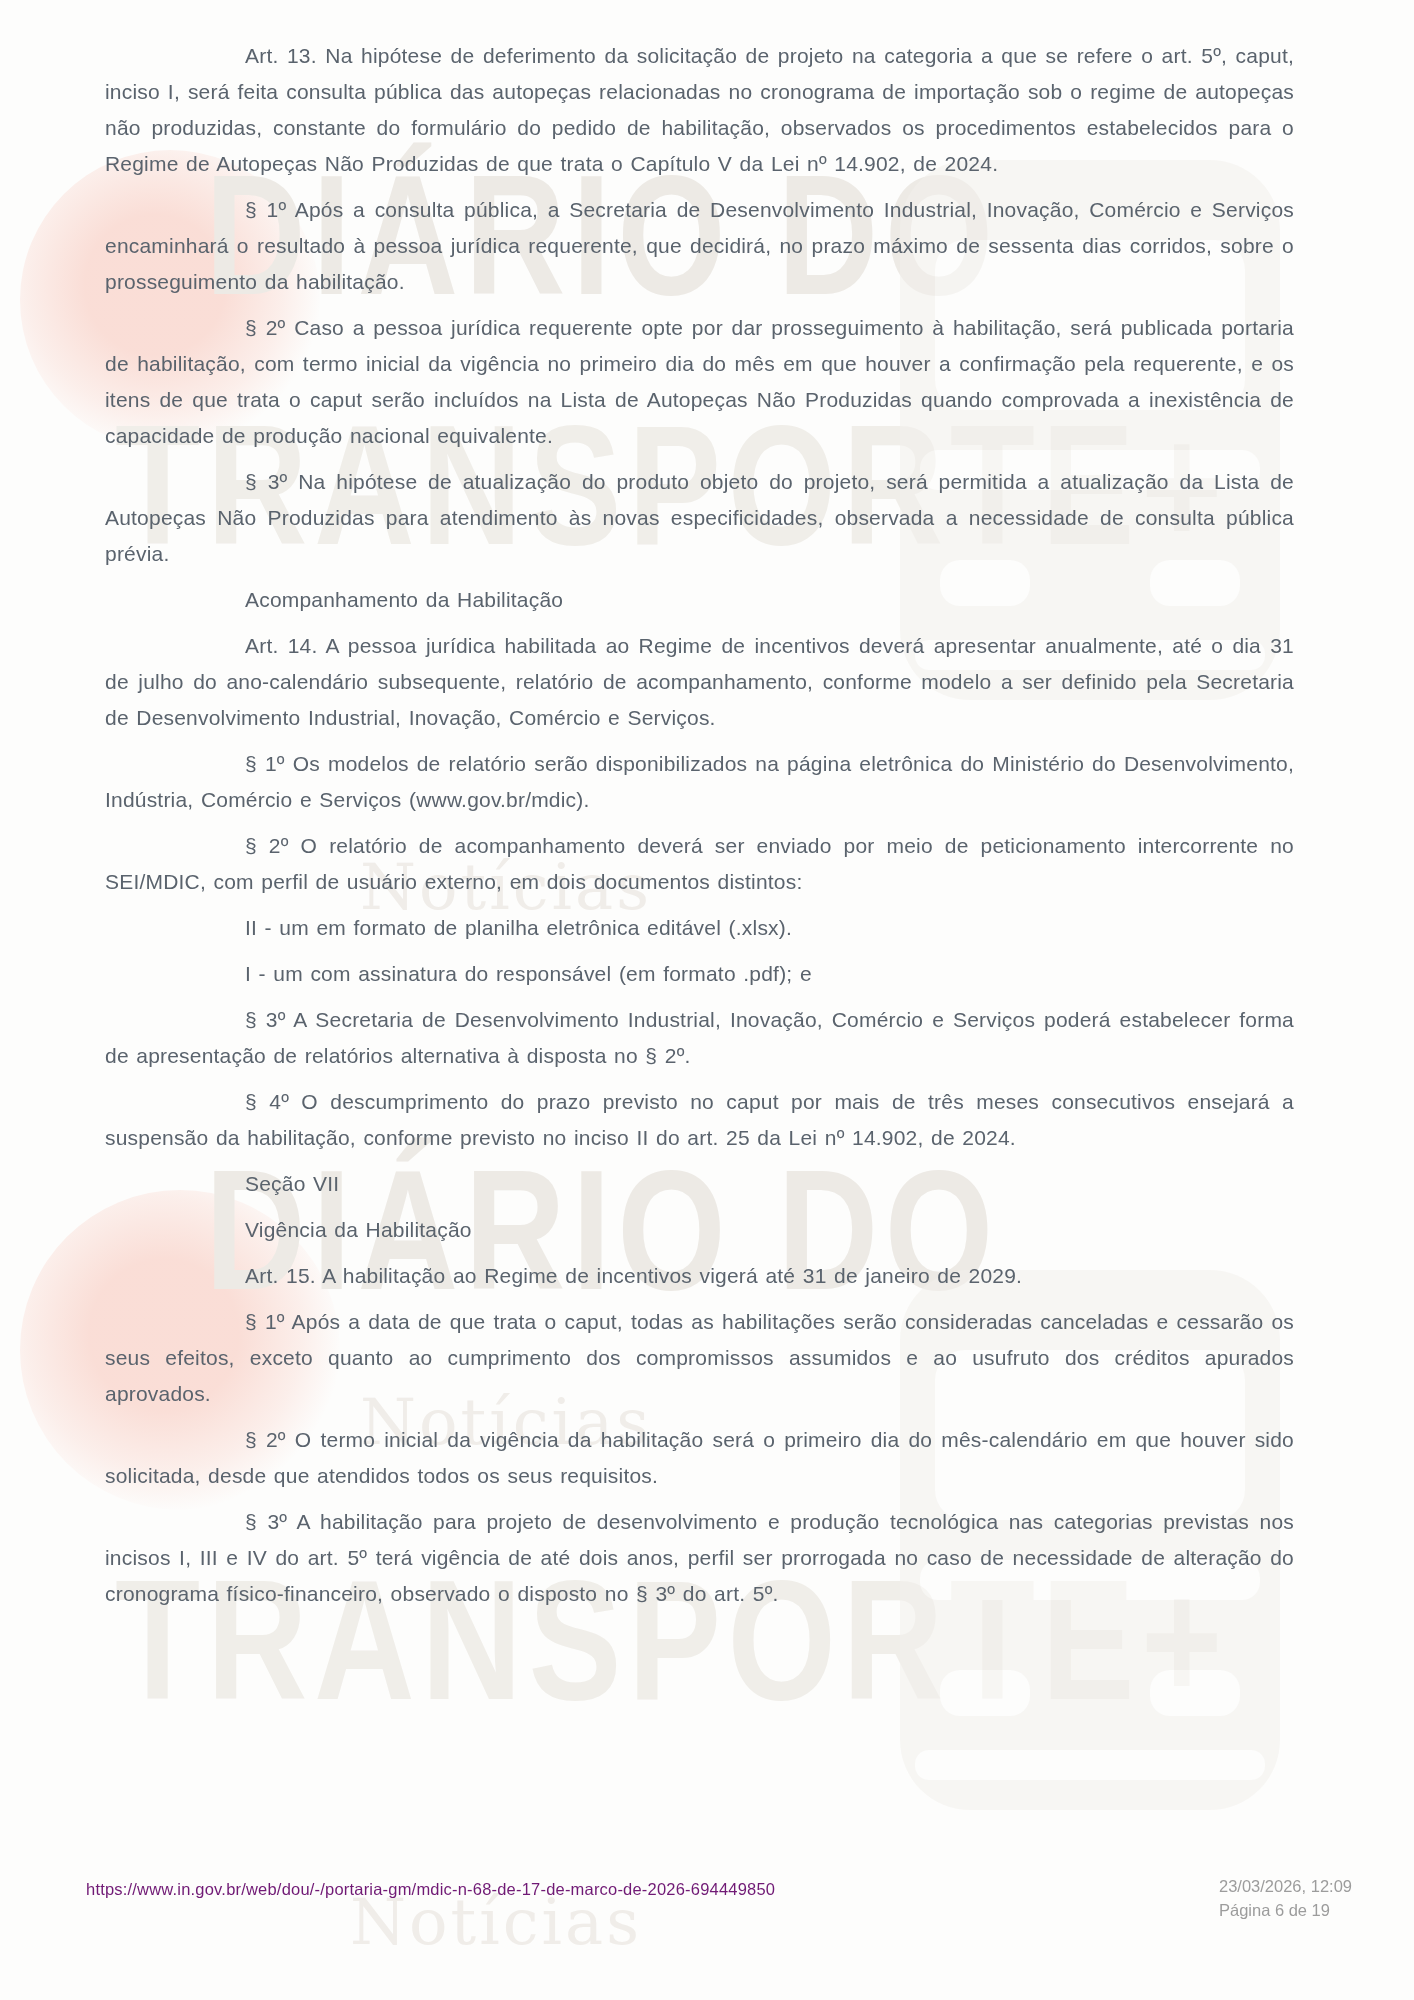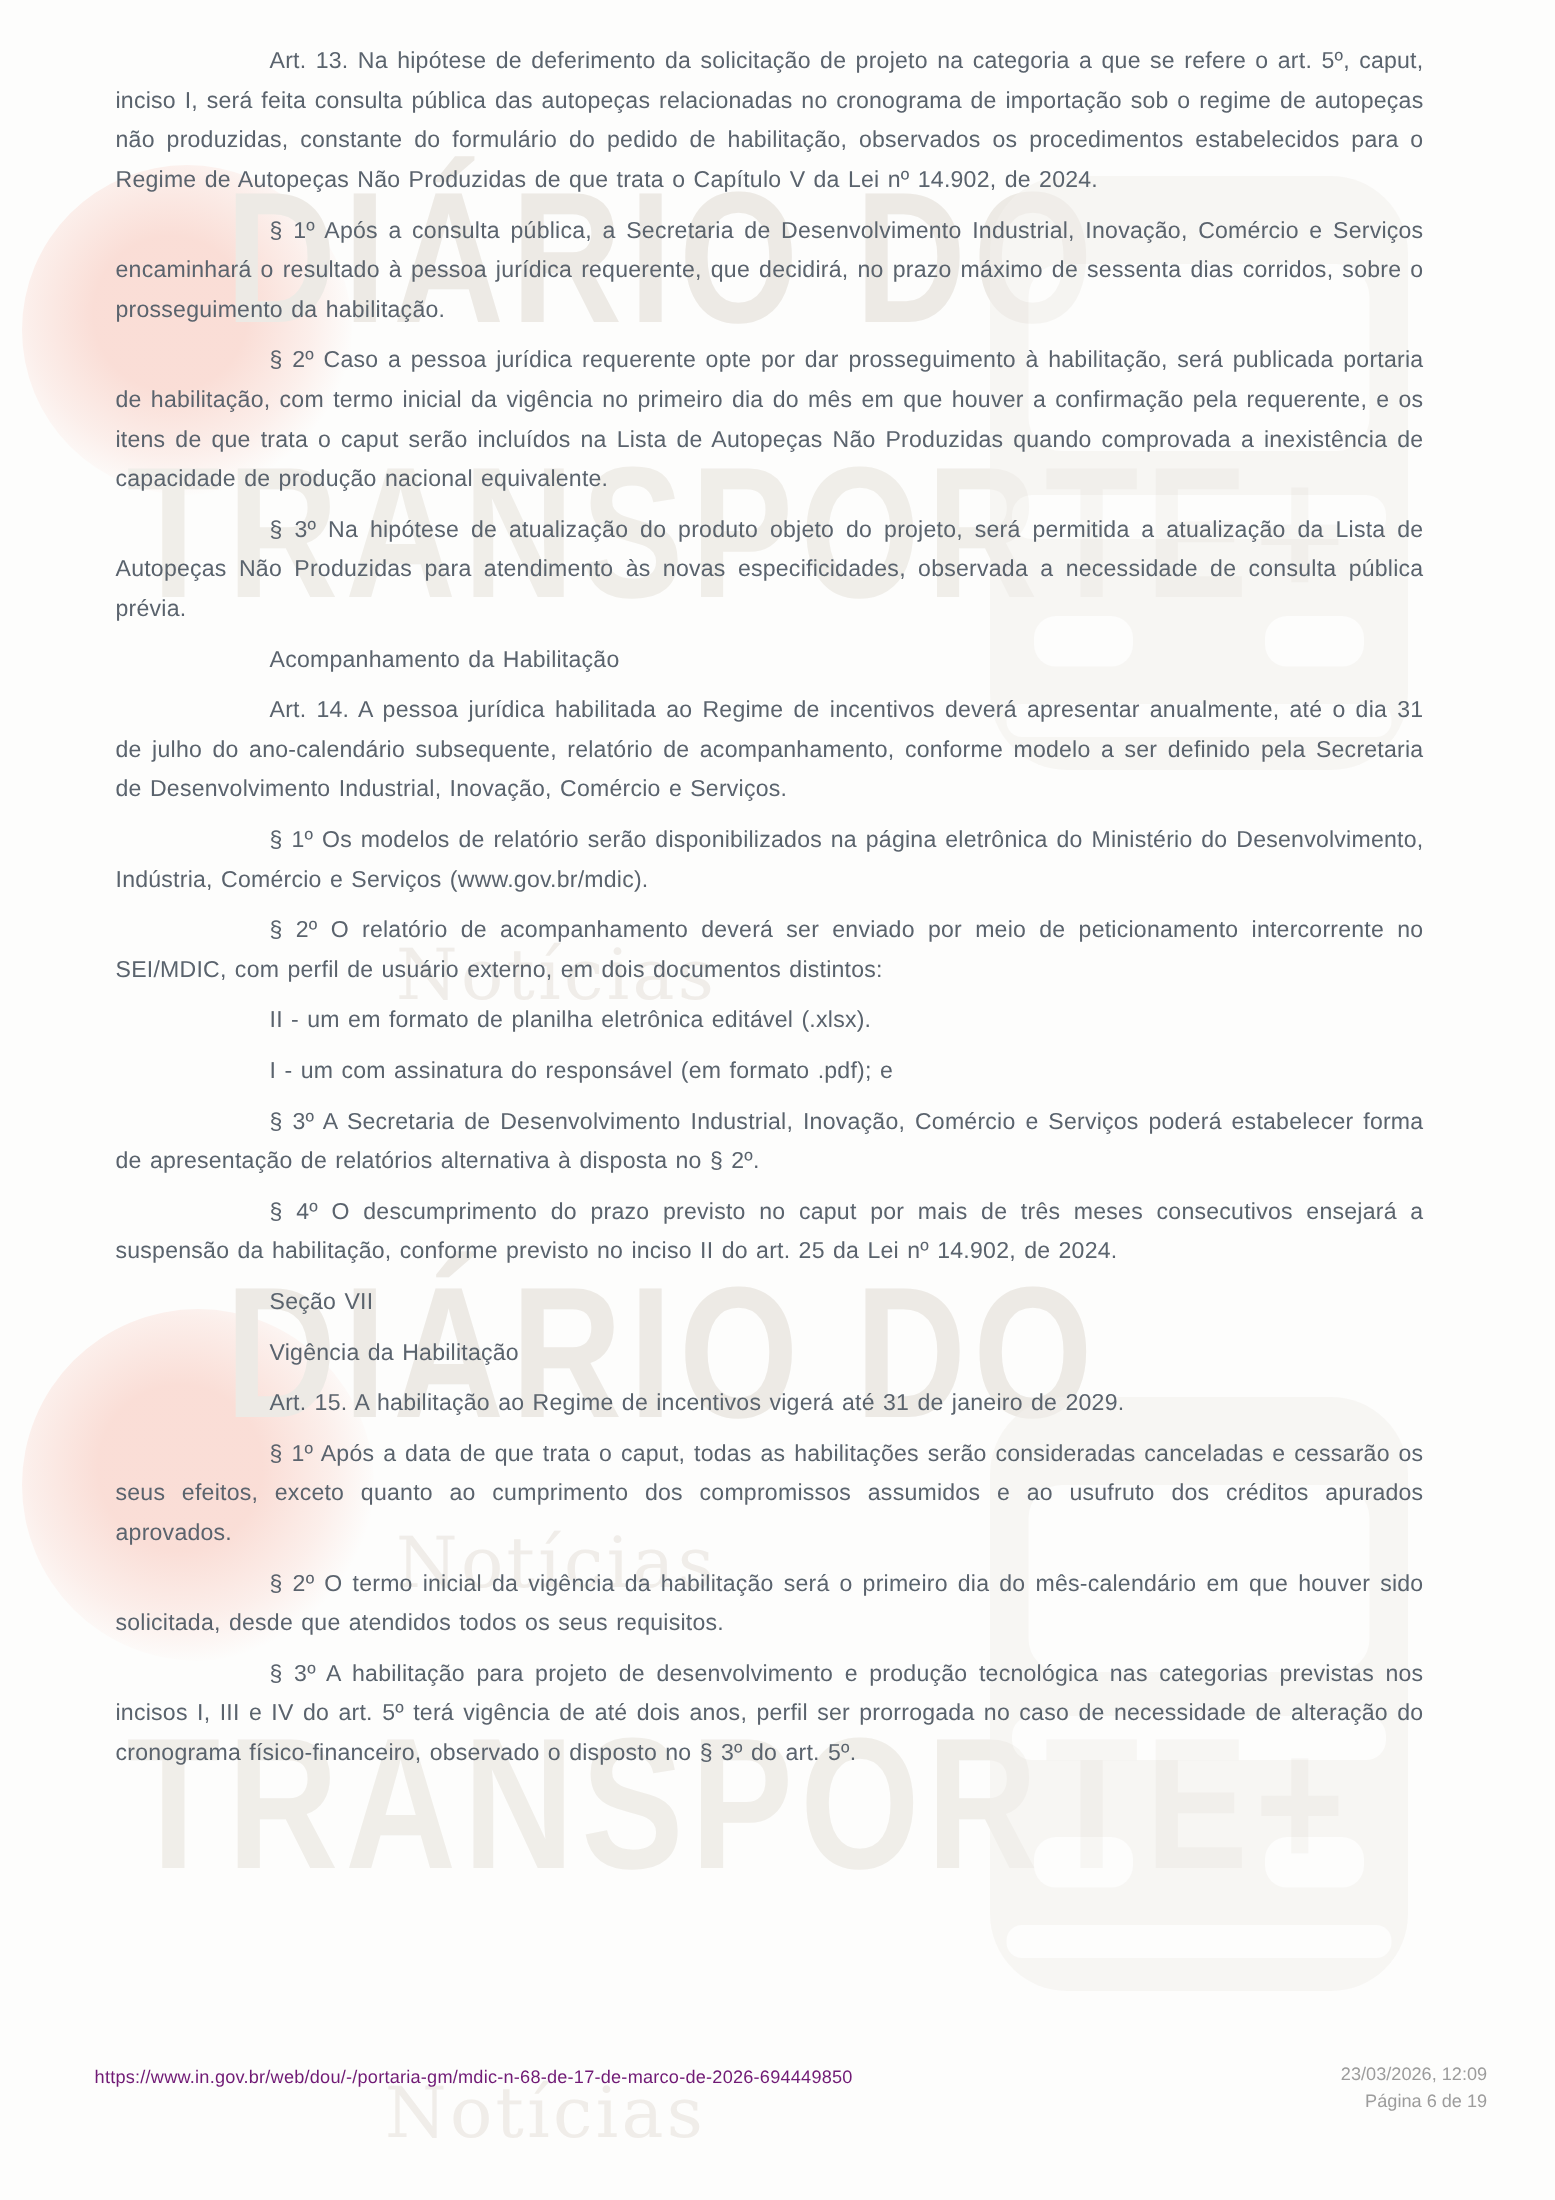--- a/index.html
+++ b/index.html
@@ -53,21 +53,21 @@
   }
 
   
   .footer{position:absolute;z-index:1;left:0;right:0;top:1874px;height:60px;}
   .f-url{
     position:absolute;left:62px;top:6px;
     font-size:16.5px;color:#701a75;letter-spacing:0.2px;white-space:nowrap;margin-left:24px;
   }
   .f-right{
     position:absolute;right:62px;top:0;
-    text-align:right;font-size:16.5px;line-height:24px;color:#9c9c9c;
+    font-size:16.5px;line-height:24px;color:#9c9c9c;
   }
 </style>
 </head>
 <body>
 
 <div class="page">
 
   <div class="wm">
 
     <div class="wm-circle" style="left:20px;top:150px;"></div>

